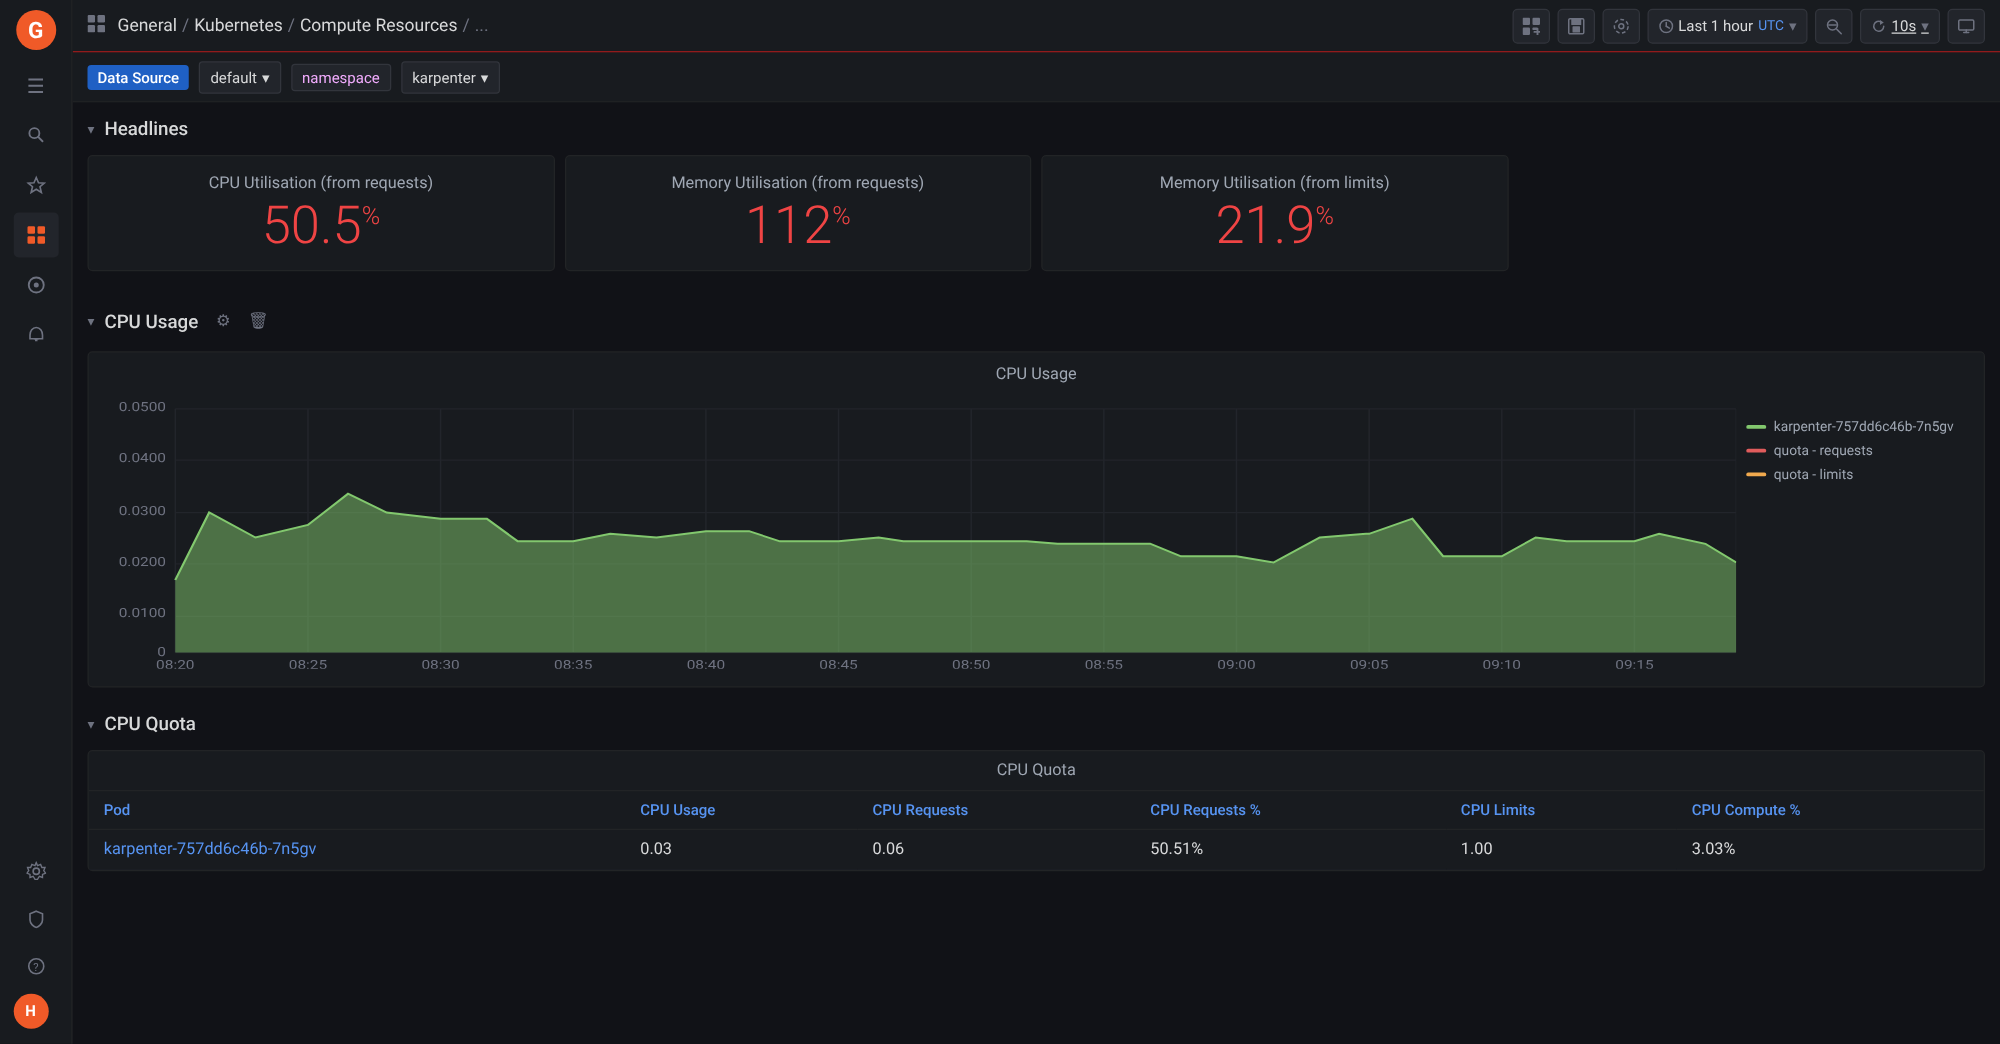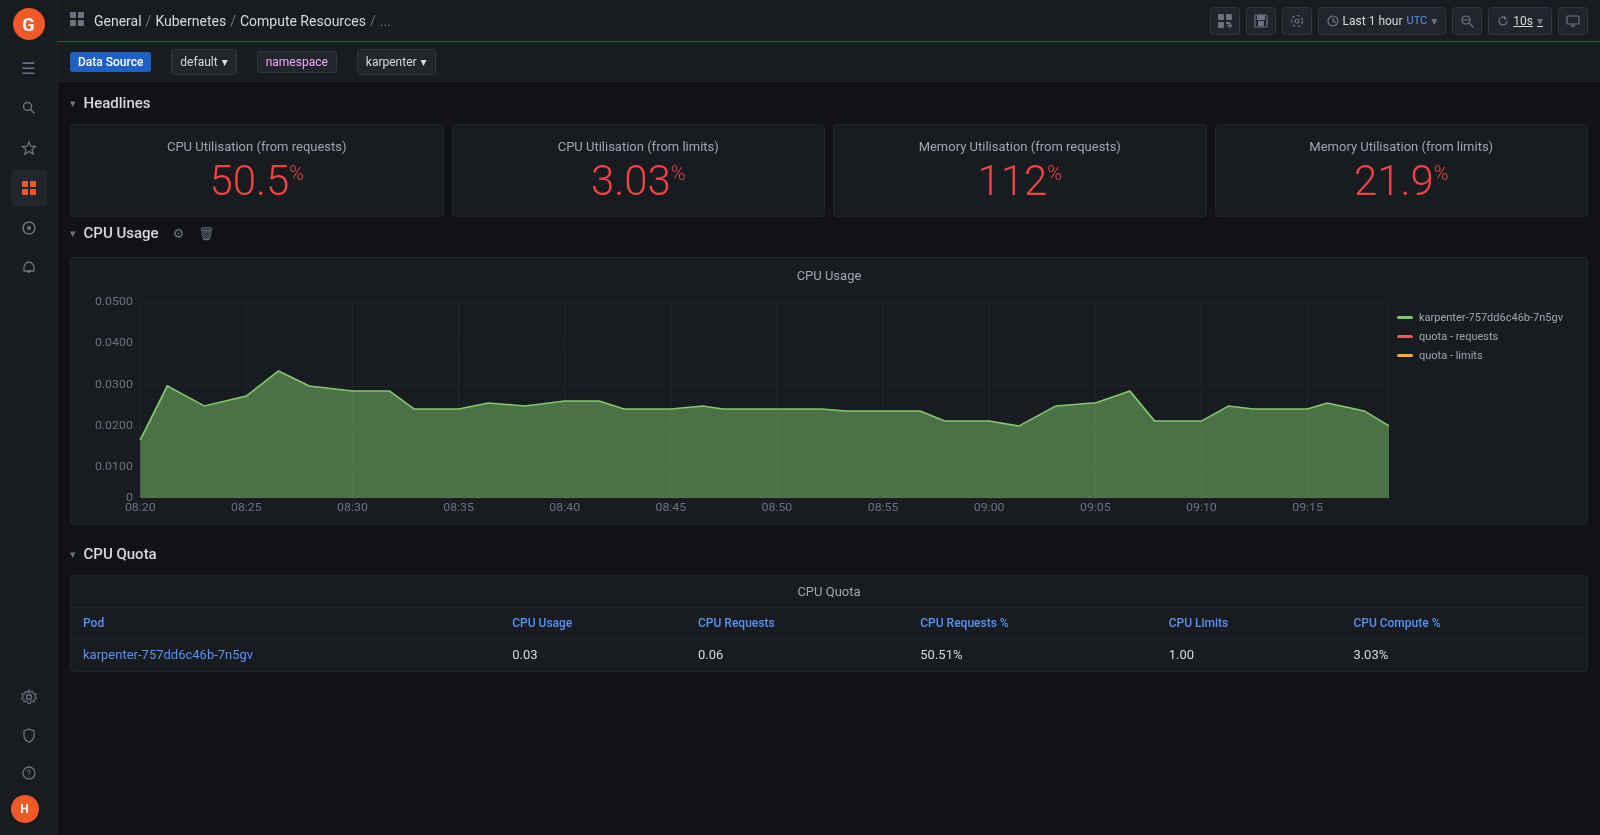--- a/index.html
+++ b/index.html
@@ -147,21 +147,21 @@
     }
 
     
     .filterbar {
       height: 40px;
       background: #181b1f;
       border-bottom: 1px solid #222426;
       display: flex;
       align-items: center;
       padding: 0 12px;
-      gap: 20px;
+      gap: 8px;
       flex-shrink: 0;
     }
     .filter-label {
       background: #1f60c4;
       color: #fff;
       padding: 3px 8px;
       border-radius: 3px;
       font-size: 12px;
       font-weight: 500;
     }
@@ -222,21 +222,21 @@
       cursor: pointer;
       border-radius: 3px;
       font-size: 13px;
     }
 
     
     .stats-row {
       display: grid;
       grid-template-columns: repeat(4, 1fr);
       gap: 8px;
-      margin-bottom: 0;
+      margin-bottom: 24px;
     }
     .stat-card {
       background: #181b1f;
       border: 1px solid #222426;
       border-radius: 4px;
       padding: 14px 16px;
       display: flex;
       flex-direction: column;
       align-items: center;
       gap: 6px;
@@ -521,24 +521,20 @@
   <div class="content">
 
     <div class="section-header">
       <span class="section-collapse">▾</span>
       <span class="section-title">Headlines</span>
     </div>
     <div class="stats-row">
       <div class="stat-card">
         <div class="stat-label">CPU Utilisation (from requests)</div>
         <div class="stat-value">50.5<sup>%</sup></div>
-      </div>
-      <div class="stat-card">
-        <div class="stat-label">CPU Utilisation (from limits)</div>
-        <div class="stat-value">3.03<sup>%</sup></div>
       </div>
       <div class="stat-card">
         <div class="stat-label">Memory Utilisation (from requests)</div>
         <div class="stat-value">112<sup>%</sup></div>
       </div>
       <div class="stat-card">
         <div class="stat-label">Memory Utilisation (from limits)</div>
         <div class="stat-value">21.9<sup>%</sup></div>
       </div>
     </div>

